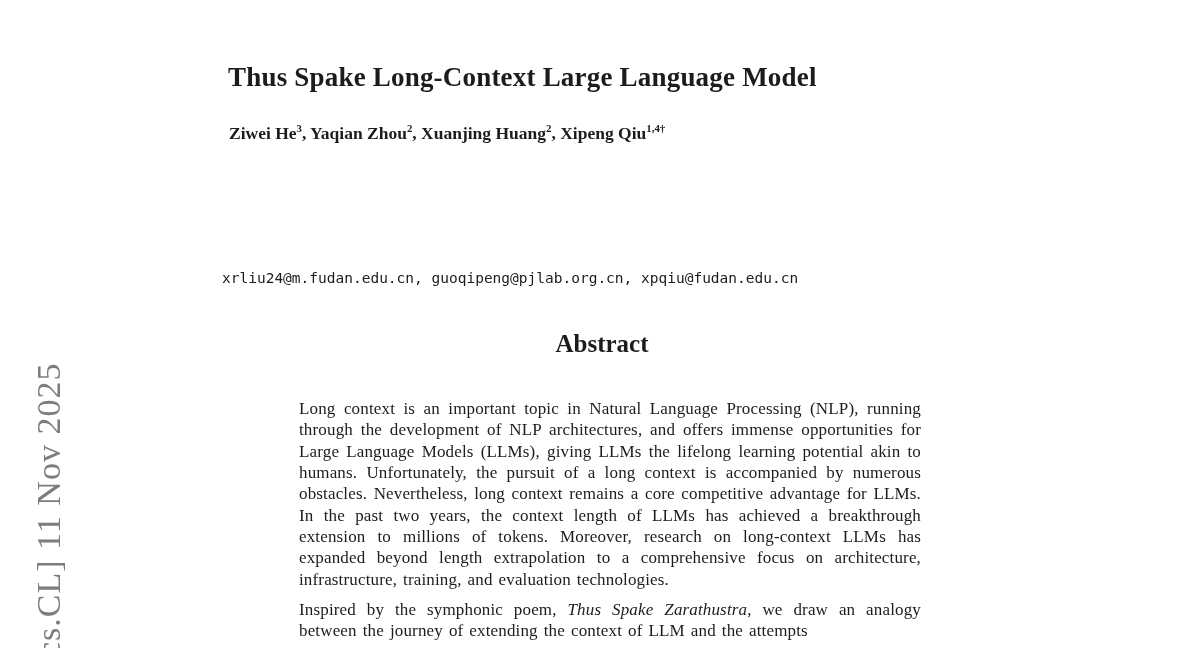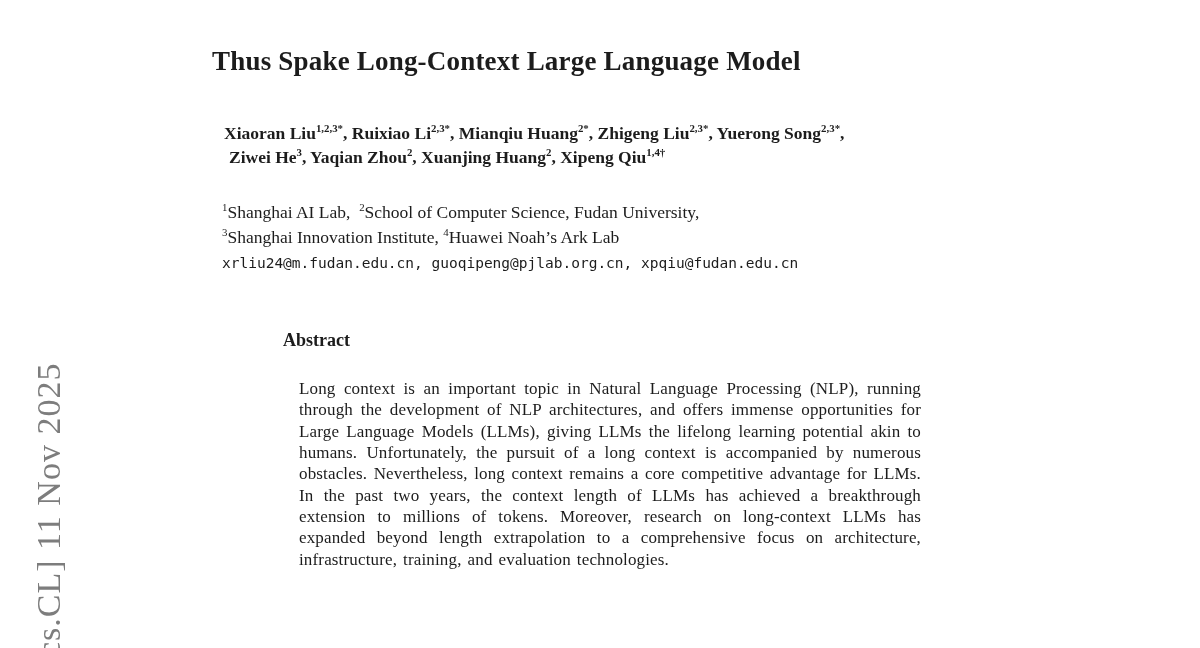--- a/index.html
+++ b/index.html
@@ -20,21 +20,21 @@
     transform-origin: 0 0;
     white-space: nowrap;
     font-size: 34px;
     letter-spacing: 1px;
     font-family: "Liberation Serif", "DejaVu Serif", serif;
   }
   .title {
     position: absolute;
     left: 212px;
     top: 46px;
-    margin: 0;
+    margin: 16px;
     font-size: 27px;
     font-weight: 700;
     letter-spacing: 0.2px;
     white-space: nowrap;
   }
   .authors {
     position: absolute;
     left: 224px;
     top: 121px;
     font-size: 17.5px;
@@ -47,40 +47,41 @@
     position: absolute;
     left: 222px;
     top: 200px;
     font-size: 17.5px;
     line-height: 24.5px;
     white-space: nowrap;
   }
   .emails {
     position: absolute;
     left: 222px;
-    top: 255px;
+    top: 270px;
     font-size: 14.5px;
     font-family: "DejaVu Sans Mono", "Liberation Mono", monospace;
     white-space: nowrap;
   }
   sup {
     font-size: 0.62em;
     line-height: 0;
     vertical-align: super;
   }
   .abstract {
     position: absolute;
     left: 283px;
     top: 330px;
     width: 638px;
   }
   .abstract-heading {
-    font-size: 18px;
+    text-align: center;
+    font-size: 25px;
     font-weight: 700;
-    margin-bottom: 27px;
+    margin-bottom: 40px;
   }
   .abstract-body p {
     margin: 0 0 9px 16px;
     font-size: 17px;
     line-height: 21.35px;
     text-align: justify;
     letter-spacing: 0.15px;
     word-spacing: 1.6px;
   }
   .abstract-body em { font-style: italic; }
@@ -88,31 +89,27 @@
 </head>
 <body>
 
 <div class="page" style="color: rgb(28, 28, 28); background: rgb(255, 255, 255);">
 
   <div class="watermark" style="color: rgb(125, 125, 125);">cs.CL] 11 Nov 2025</div>
 
   <h1 class="title">Thus Spake Long-Context Large Language Model</h1>
 
   <div class="authors">
-      <div class="author-line"><span>Xiaoran Liu<sup>1,2,3*</sup></span>, <span>Ruixiao Li<sup>2,3*</sup></span>, <span>Mianqiu Huang<sup>2*</sup></span>, <span>Zhigeng Liu<sup>2,3*</sup></span>, <span>Yuerong Song<sup>2,3*</sup></span>,</div>
       <div class="author-line"><span>Ziwei He<sup>3</sup></span>, <span>Yaqian Zhou<sup>2</sup></span>, <span>Xuanjing Huang<sup>2</sup></span>, <span>Xipeng Qiu<sup>1,4†</sup></span></div>
     </div>
 
-  <div class="affils">
-      <div class="affil-line"><sup>1</sup>Shanghai AI Lab, <sup>2</sup>School of Computer Science, Fudan University,</div>
-      <div class="affil-line"><sup>3</sup>Shanghai Innovation Institute, <sup>4</sup>Huawei Noah’s Ark Lab</div>
-    </div>
 
   <div class="emails">xrliu24@m.fudan.edu.cn, guoqipeng@pjlab.org.cn, xpqiu@fudan.edu.cn</div>
 
   <div class="abstract">
     <div class="abstract-heading">Abstract</div>
     <div class="abstract-body">
         <p><span>Long context is an important topic in Natural Language Processing (NLP), running through the development of NLP architectures, and offers immense opportunities for Large Language Models (LLMs), giving LLMs the lifelong learning potential akin to humans. Unfortunately, the pursuit of a long context is accompanied by numerous obstacles. Nevertheless, long context remains a core competitive advantage for LLMs. In the past two years, the context length of LLMs has achieved a breakthrough extension to millions of tokens. Moreover, research on long-context LLMs has expanded beyond length extrapolation to a comprehensive focus on architecture, infrastructure, training, and evaluation technologies.</span></p>
+        <p><span>Inspired by the symphonic poem, </span><em>Thus Spake Zarathustra</em><span>, we draw an analogy between the journey of extending the context of LLM and the attempts</span></p>
       </div>
   </div>
 
 </div>
 
 </body></html>

